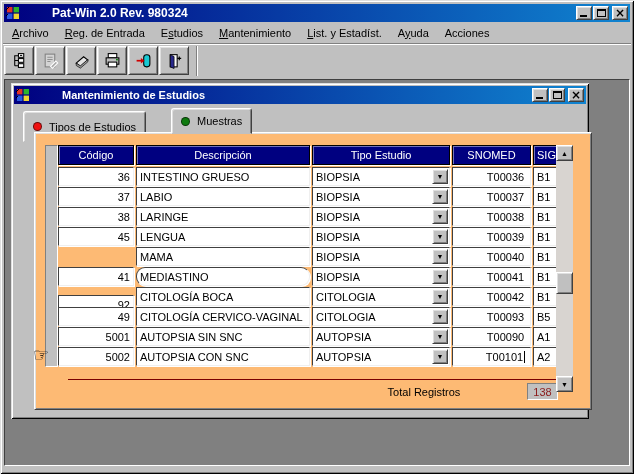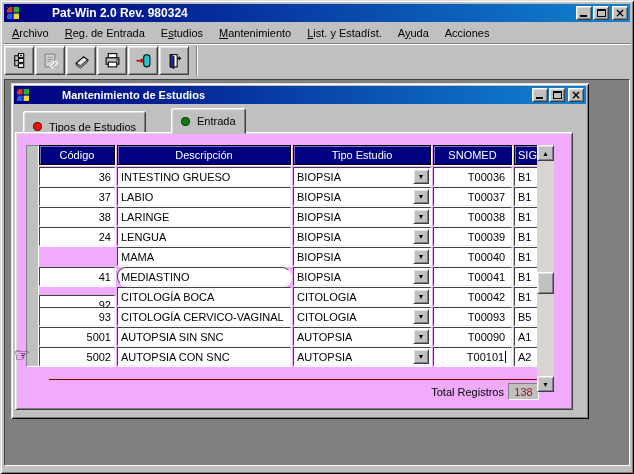--- a/index.html
+++ b/index.html
@@ -44,21 +44,21 @@
   .tb-inner { left:3px; top:3px; right:3px; }
   .tb-inner .title { font-size:11px; }
 
   .tab { position:absolute; background:#c0c0c0; display:flex; align-items:center; padding:0 9px;
     border:1px solid; border-color:#fff #404040 #c0c0c0 #fff; border-radius:3px 3px 0 0;
     box-shadow: inset 1px 1px 0 #dfdfdf, inset -1px 0 0 #808080; white-space:nowrap; }
   .tab .dot { width:9px; height:9px; border-radius:50%; margin-right:7px; border:1px solid rgba(0,0,0,.55); }
   .tab-inactive { left:12px; top:28px; height:31px; z-index:1; }
   .tab-active { left:160px; top:25px; height:26px; z-index:3; font-size:11px; }
 
-  .panel { position:absolute; left:4px; top:49px; width:558px; height:278px; background:#f0abfc;
+  .panel { position:absolute; left:23px; top:49px; width:558px; height:278px; background:#fdba74;
     border:1px solid; border-color:#fff #404040 #404040 #fff;
     box-shadow: inset 1px 1px 0 #dfdfdf, inset -1px -1px 0 #808080; z-index:2; }
 
   .selector-strip { position:absolute; left:10px; top:12px; width:13px; height:222px; background:#c0c0c0;
     border:1px solid; border-color:#808080 #fff #fff #808080; }
 
   .hcell { position:absolute; top:12px; height:20px; background:#000080; color:#fff;
     border:1px solid #000; box-shadow: inset 1px 1px 0 rgba(255,255,255,.45), 1px 1px 0 #fff;
     display:flex; align-items:center; justify-content:center; overflow:hidden; white-space:nowrap; }
   .c0 { left:23px;  width:76px; }
@@ -86,21 +86,21 @@
   .vscroll { position:absolute; left:521px; top:12px; width:17px; height:247px; background:#d8d4d0; z-index:5; }
   .sbtn { position:absolute; left:0; width:17px; height:16px; background:#c0c0c0; border:1px solid;
     border-color:#fff #404040 #404040 #fff; box-shadow:inset 1px 1px 0 #dfdfdf, inset -1px -1px 0 #808080;
     display:flex; align-items:center; justify-content:center; font-size:7px; }
   .sb-up { top:0; } .sb-down { bottom:0; }
   .sthumb { position:absolute; left:0; top:127px; width:17px; height:22px; background:#c0c0c0;
     border:1px solid; border-color:#fff #404040 #404040 #fff;
     box-shadow:inset 1px 1px 0 #dfdfdf, inset -1px -1px 0 #808080; }
 
   .redline { position:absolute; left:33px; top:246px; width:490px; height:1px; background:#7b0000; }
-  .total-label { position:absolute; left:290px; top:253px; width:198px; text-align:right; }
+  .total-label { position:absolute; left:290px; top:253px; width:198px; text-align:center; }
   .total-box { position:absolute; left:492px; top:250px; width:31px; height:17px; background:#c0c0c0;
     border:1px solid; border-color:#808080 #fff #fff #808080;
     color:#8b1a1a; display:flex; align-items:center; justify-content:center; }
 
   svg { display:block; }
 </style>
 </head>
 <body>
 
 <div class="main-window">
@@ -222,21 +222,21 @@
             <span class="g-close">×</span>
           </span>
       </div>
 
       <div class="tab tab-inactive">
         <span class="dot" style="background: rgb(238, 17, 17);"></span>
         <span>Tipos de Estudios</span>
       </div>
       <div class="tab tab-active">
         <span class="dot" style="background: rgb(14, 122, 14);"></span>
-        <span>Entrada</span>
+        <span>Muestras</span>
       </div>
 
       <div class="panel">
         <div style="position:absolute; inset:0;">
           <div class="selector-strip"></div>
 
           <div class="hcell c0">Código</div>
           <div class="hcell c1">Descripción</div>
           <div class="hcell c2">Tipo Estudio</div>
           <div class="hcell c3">SNOMED</div>
@@ -261,21 +261,21 @@
             <div class="cell c3 ctr" style="top: 54px;">T00037</div>
             <div class="cell c4 txt" style="top: 54px;">B1</div>
             <div class="cell c0 num" style="top: 74px;">38</div>
             <div class="cell c1 txt" style="top: 74px;">LARINGE</div>
             <div class="cell c2 combo" style="top: 74px;">
               <span class="combo-text">BIOPSIA</span>
               <span class="combo-btn">▼</span>
             </div>
             <div class="cell c3 ctr" style="top: 74px;">T00038</div>
             <div class="cell c4 txt" style="top: 74px;">B1</div>
-            <div class="cell c0 num" style="top: 94px;">24</div>
+            <div class="cell c0 num" style="top: 94px;">45</div>
             <div class="cell c1 txt" style="top: 94px;">LENGUA</div>
             <div class="cell c2 combo" style="top: 94px;">
               <span class="combo-text">BIOPSIA</span>
               <span class="combo-btn">▼</span>
             </div>
             <div class="cell c3 ctr" style="top: 94px;">T00039</div>
             <div class="cell c4 txt" style="top: 94px;">B1</div>
             <div class="cell c1 txt" style="top: 114px;">MAMA</div>
             <div class="cell c2 combo" style="top: 114px;">
               <span class="combo-text">BIOPSIA</span>
@@ -292,21 +292,21 @@
             <div class="cell c3 ctr" style="top: 134px;">T00041</div>
             <div class="cell c4 txt" style="top: 134px;">B1</div>
             <div class="cell c0 num" style="top: 154px; margin-top: 8px;">92</div>
             <div class="cell c1 txt" style="top: 154px;">CITOLOGÍA BOCA</div>
             <div class="cell c2 combo" style="top: 154px;">
               <span class="combo-text">CITOLOGIA</span>
               <span class="combo-btn">▼</span>
             </div>
             <div class="cell c3 ctr" style="top: 154px;">T00042</div>
             <div class="cell c4 txt" style="top: 154px;">B1</div>
-            <div class="cell c0 num" style="top: 174px;">93</div>
+            <div class="cell c0 num" style="top: 174px;">49</div>
             <div class="cell c1 txt" style="top: 174px;">CITOLOGÍA CERVICO-VAGINAL</div>
             <div class="cell c2 combo" style="top: 174px;">
               <span class="combo-text">CITOLOGIA</span>
               <span class="combo-btn">▼</span>
             </div>
             <div class="cell c3 ctr" style="top: 174px;">T00093</div>
             <div class="cell c4 txt" style="top: 174px;">B5</div>
             <div class="cell c0 num" style="top: 194px;">5001</div>
             <div class="cell c1 txt" style="top: 194px;">AUTOPSIA SIN SNC</div>
             <div class="cell c2 combo" style="top: 194px;">

